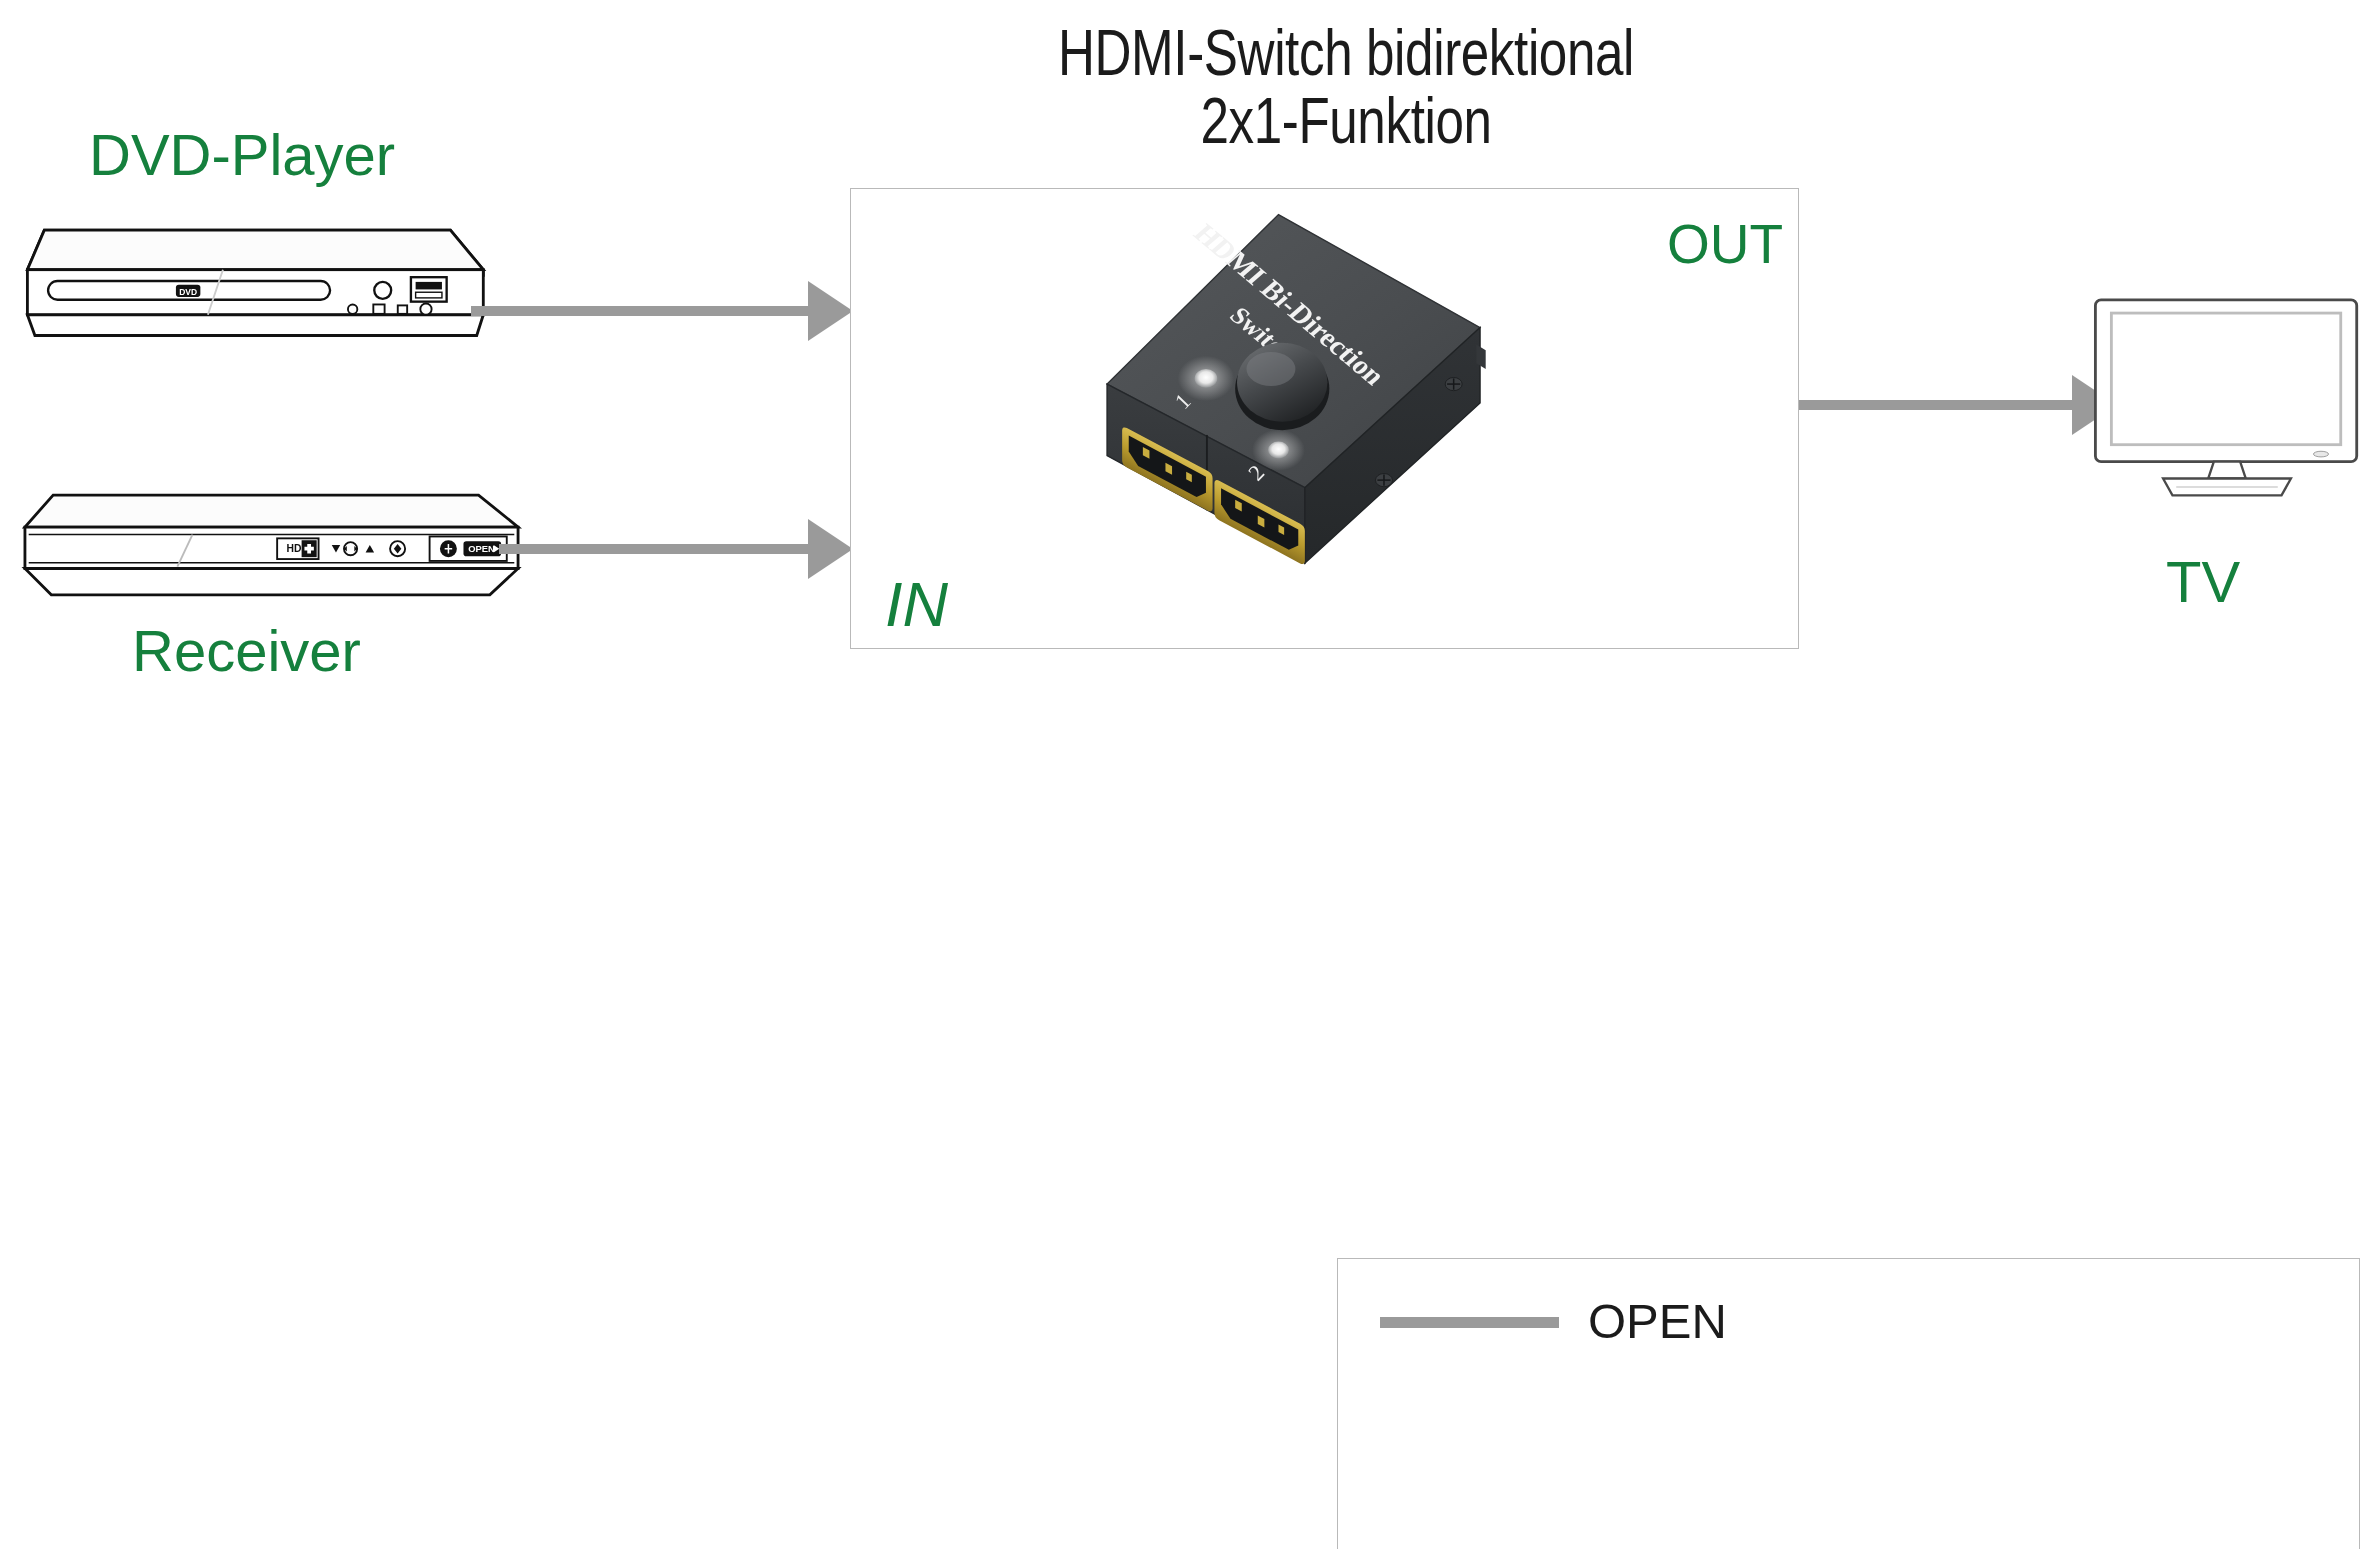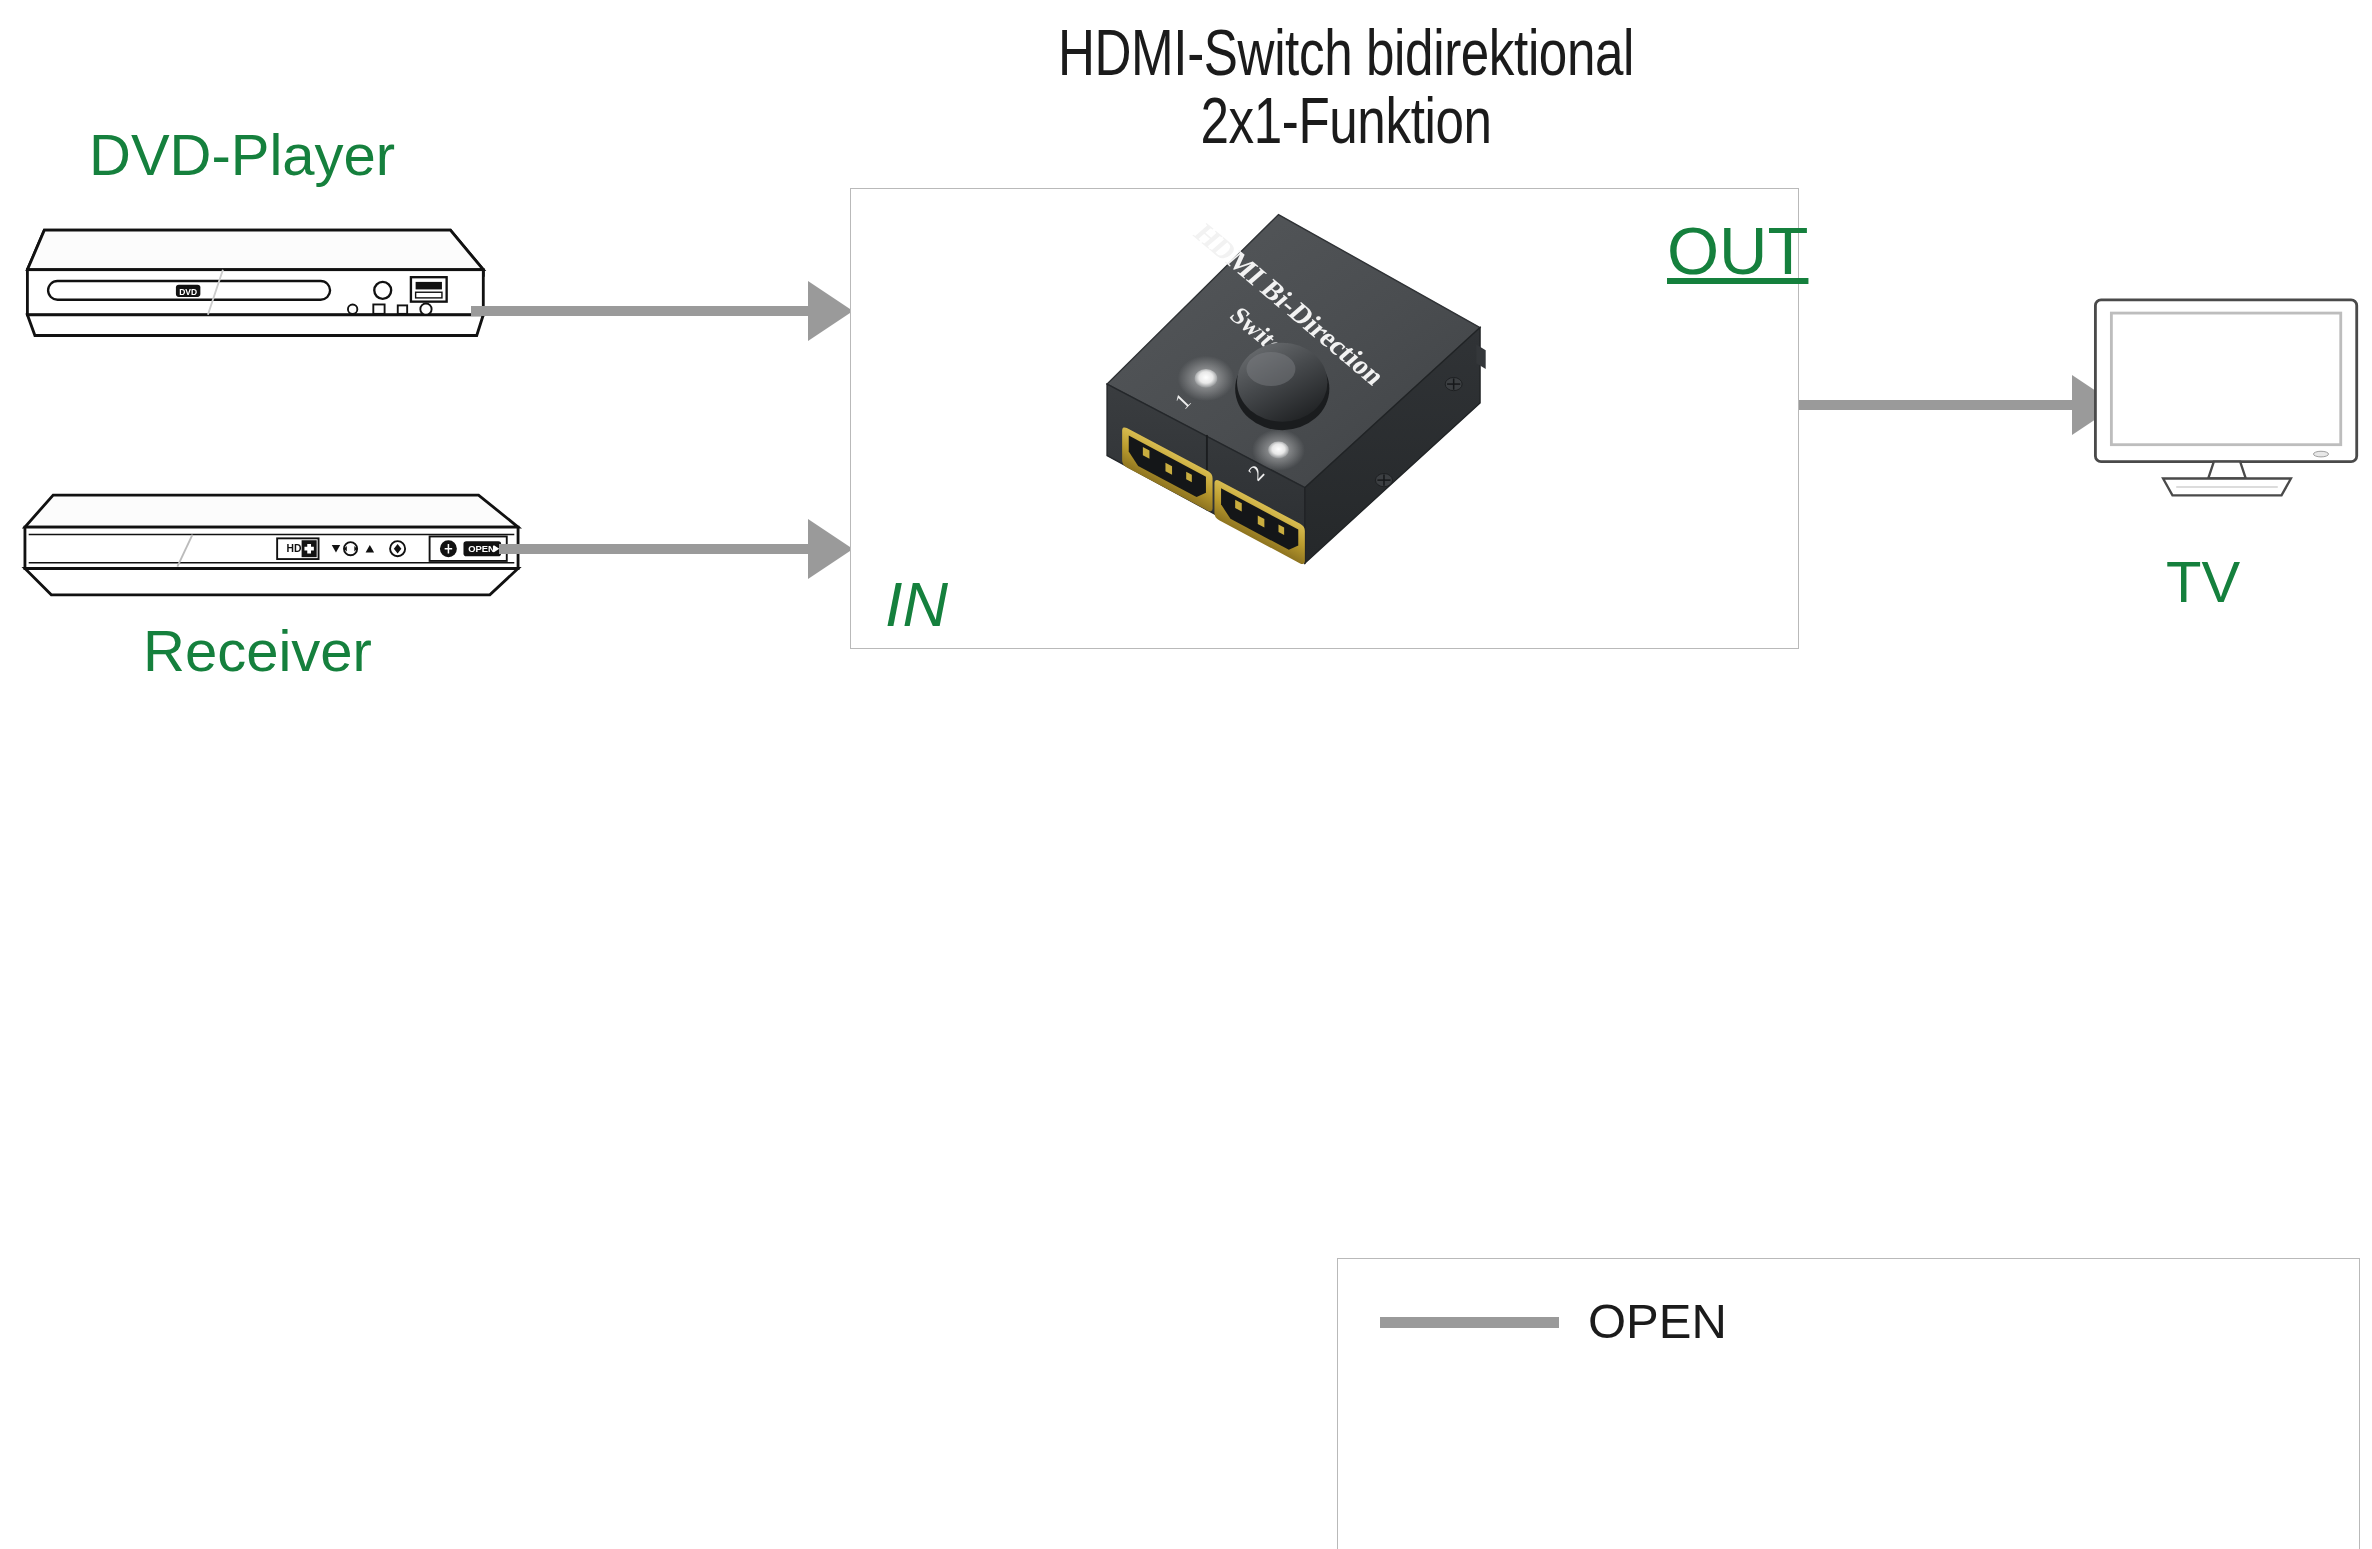--- a/index.html
+++ b/index.html
@@ -29,24 +29,24 @@
     letter-spacing: -0.5px;
   }
   .dev-label {
     position: absolute;
     font-size: 58px;
     color: #15803d;
     font-weight: 400;
     white-space: nowrap;
   }
   #label-dvd   { left: 89px;  top: 121px; }
-  #label-recv  { left: 143px; top: 617px; }
+  #label-recv  { left: 132px; top: 617px; }
   #label-tv    { left: 2166px; top: 548px; }
   #label-in    { left: 885px;  top: 568px; font-size: 63px; font-style: italic; }
-  #label-out   { left: 1667px; top: 212px; font-size: 67px; text-decoration: underline; }
+  #label-out   { left: 1667px; top: 212px; font-size: 55px; }
 
   
   #switch-frame {
     left: 850px; top: 188px;
     width: 949px; height: 461px;
     border: 1.9px solid #b9b9b9;
     background: #fff;
   }
 
   

